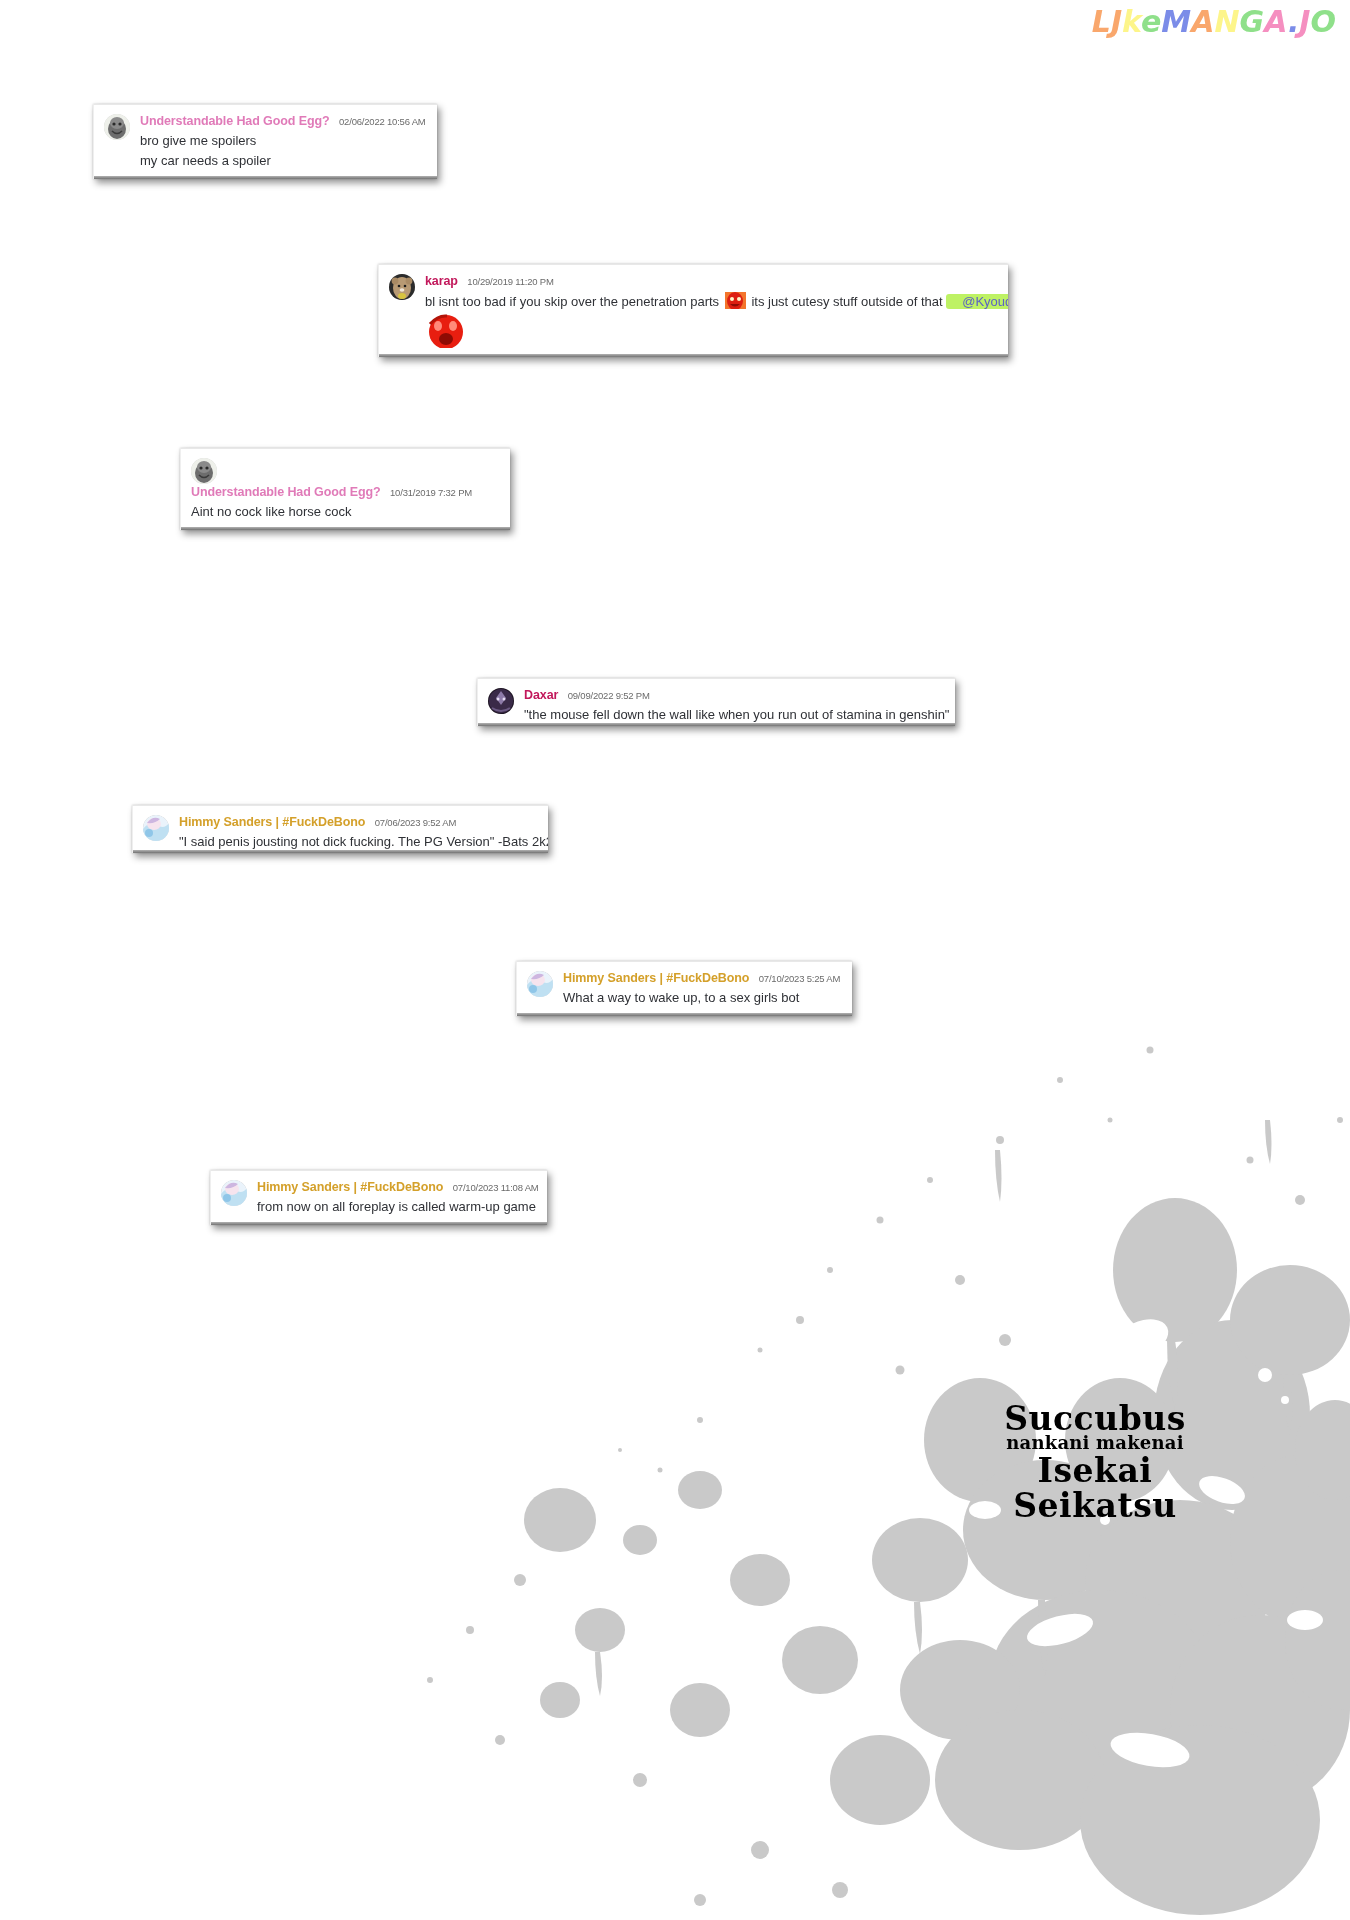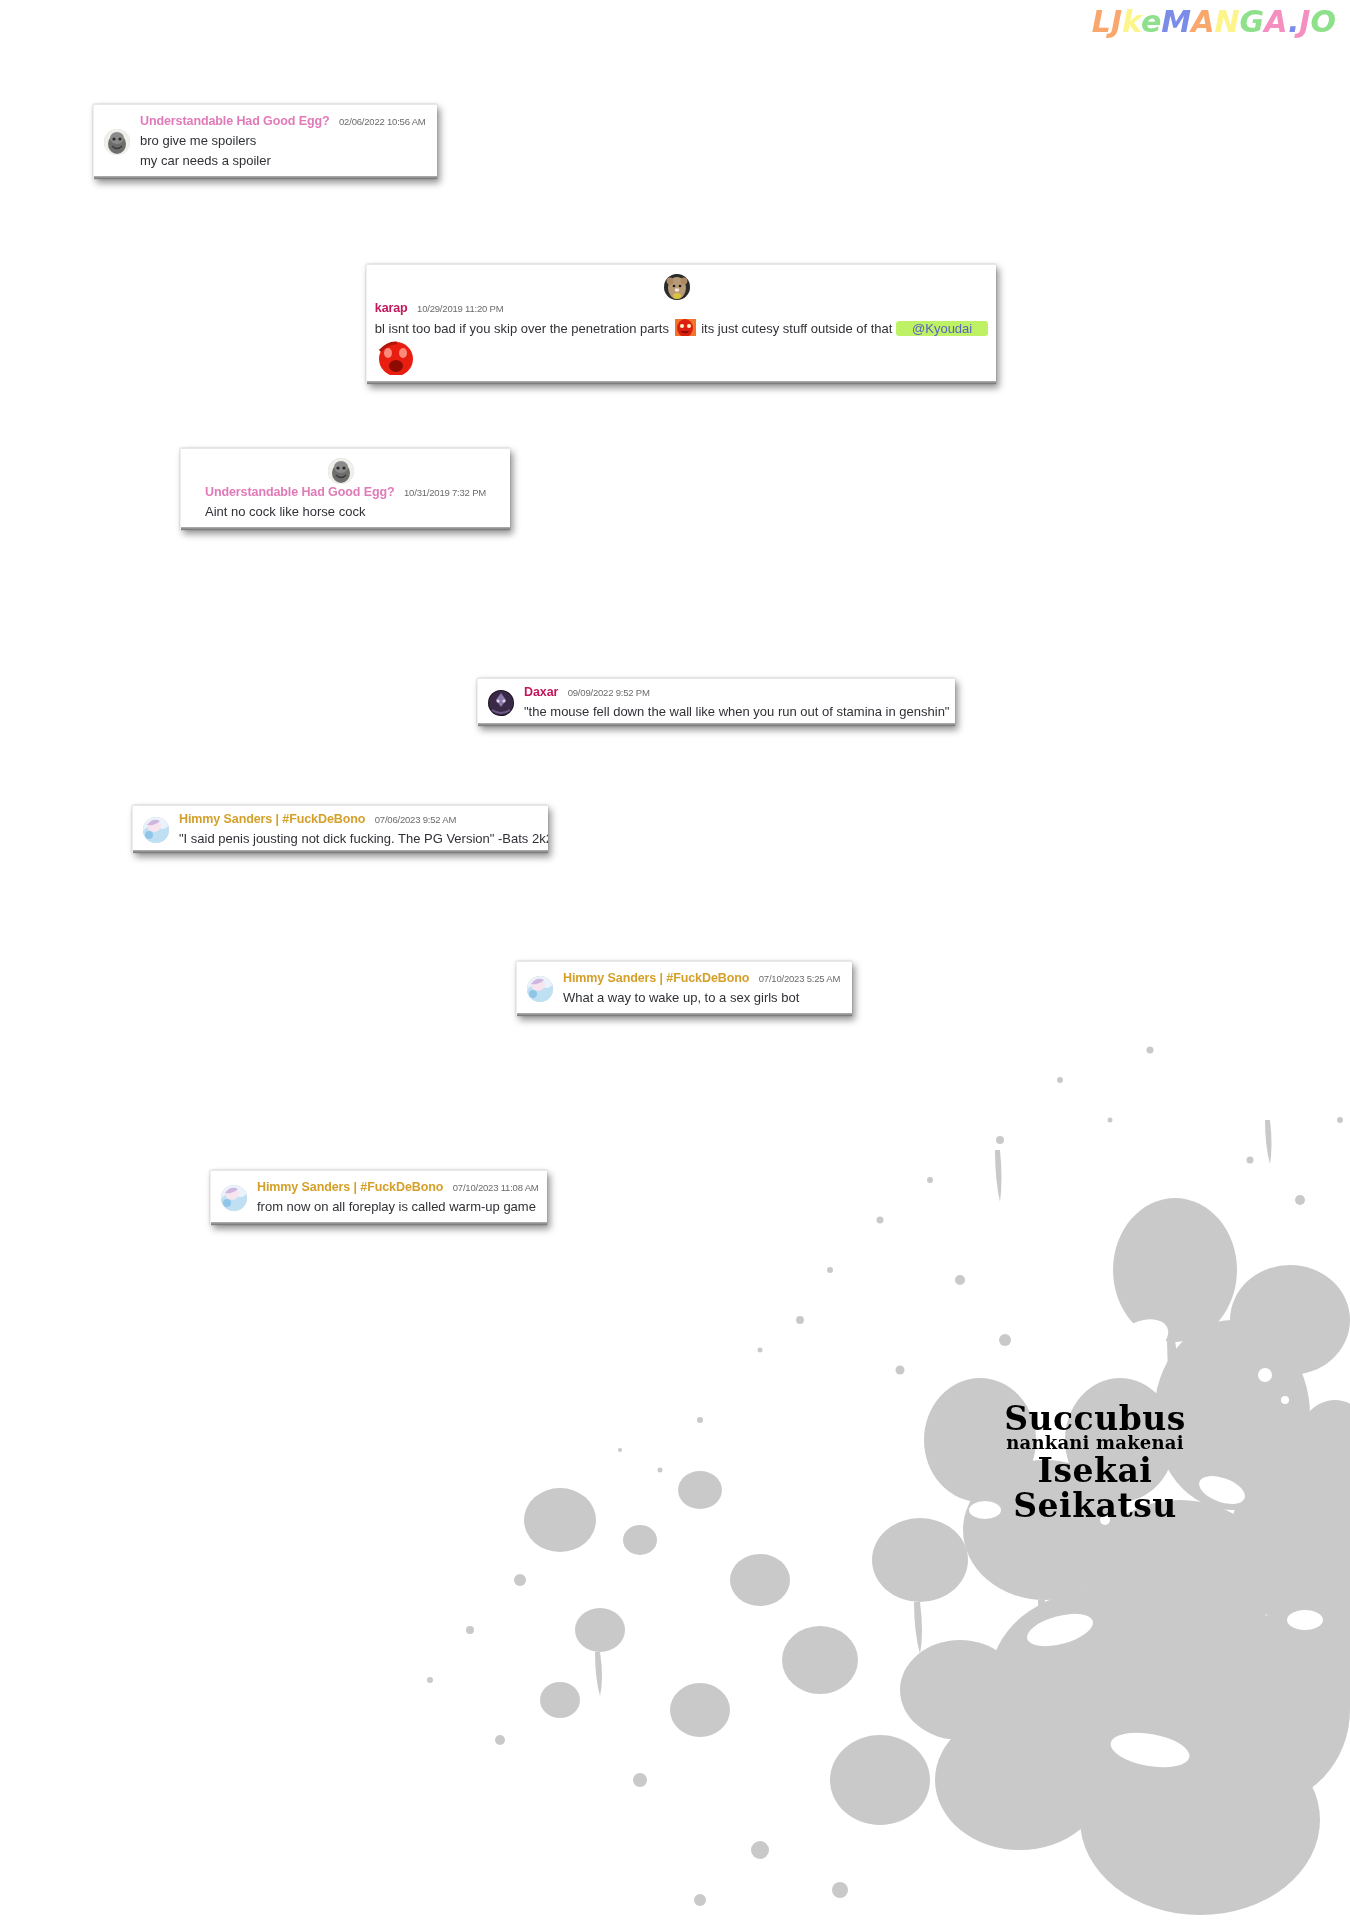--- a/index.html
+++ b/index.html
@@ -37,21 +37,21 @@
   
   .msg {
     position: absolute;
     background: #ffffff;
     border-top: 1px solid #e8e8e8;
     border-left: 1px solid #efefef;
     box-shadow: 3px 4px 7px rgba(0,0,0,0.42),
                 0 0 2px rgba(0,0,0,0.20);
     padding: 8px 10px 9px 10px;
     display: flex;
-    align-items: center;
+    align-items: flex-start;
     overflow: hidden;
   }
   .msg::after {
     content: "";
     position: absolute;
     left: 0; right: 0; bottom: 0;
     height: 3px;
     background: linear-gradient(to bottom, rgba(0,0,0,0.30), rgba(0,0,0,0.55));
   }
 
@@ -115,21 +115,21 @@
     display: block;
     width: 42px;
     height: 34px;
     margin-top: 3px;
     overflow: hidden;
   }
   .emo-big svg { display: block; width: 100%; height: 100%; }
 
   
   #msg-0 { left: 93px;  top: 104px; width: 344px; }
-  #msg-1 { left: 366px; top: 264px; width: 630px; flex-direction: column; }
+  #msg-1 { left: 378px; top: 264px; width: 630px; }
   #msg-2 { left: 180px; top: 448px; width: 330px; flex-direction: column; }
   #msg-3 { left: 477px; top: 678px; width: 478px; }
   #msg-4 { left: 132px; top: 805px; width: 416px; }
   #msg-5 { left: 516px; top: 961px; width: 336px; }
   #msg-6 { left: 210px; top: 1170px; width: 337px; }
 
   
   #msg-3 { height: 48px; }
   #msg-4 { height: 48px; }
 

